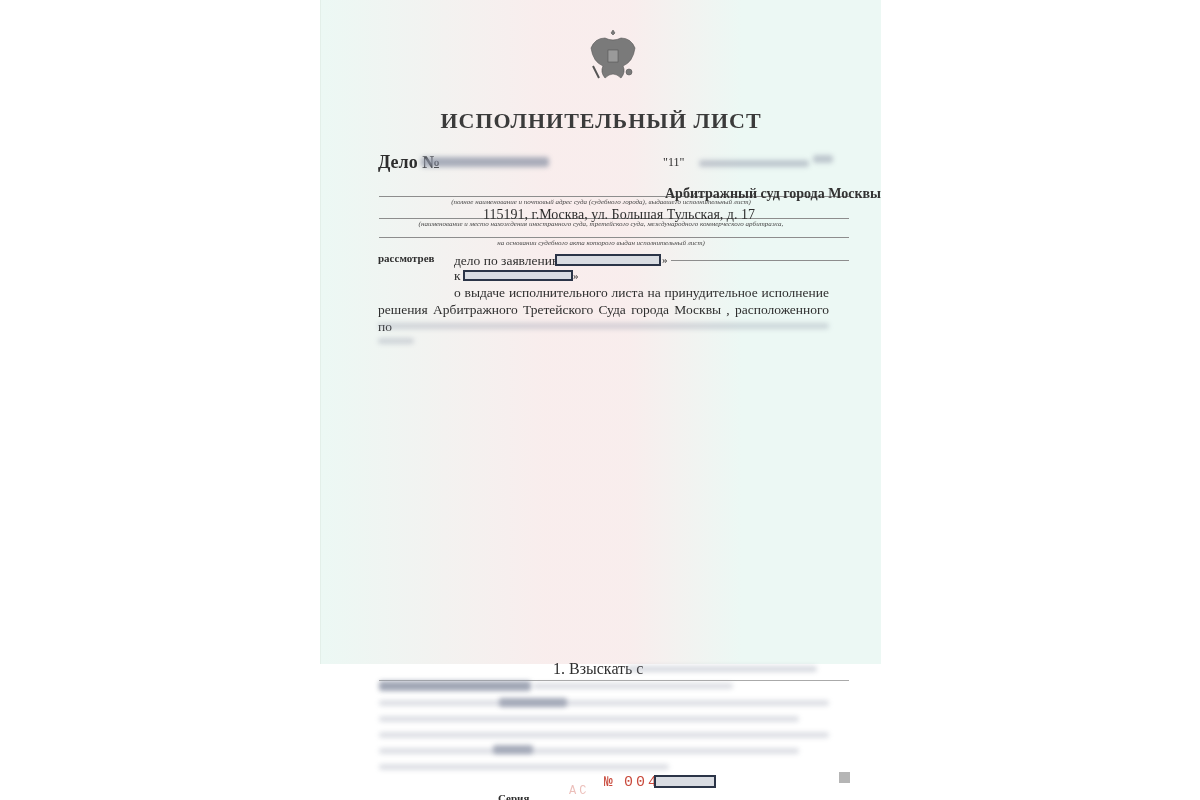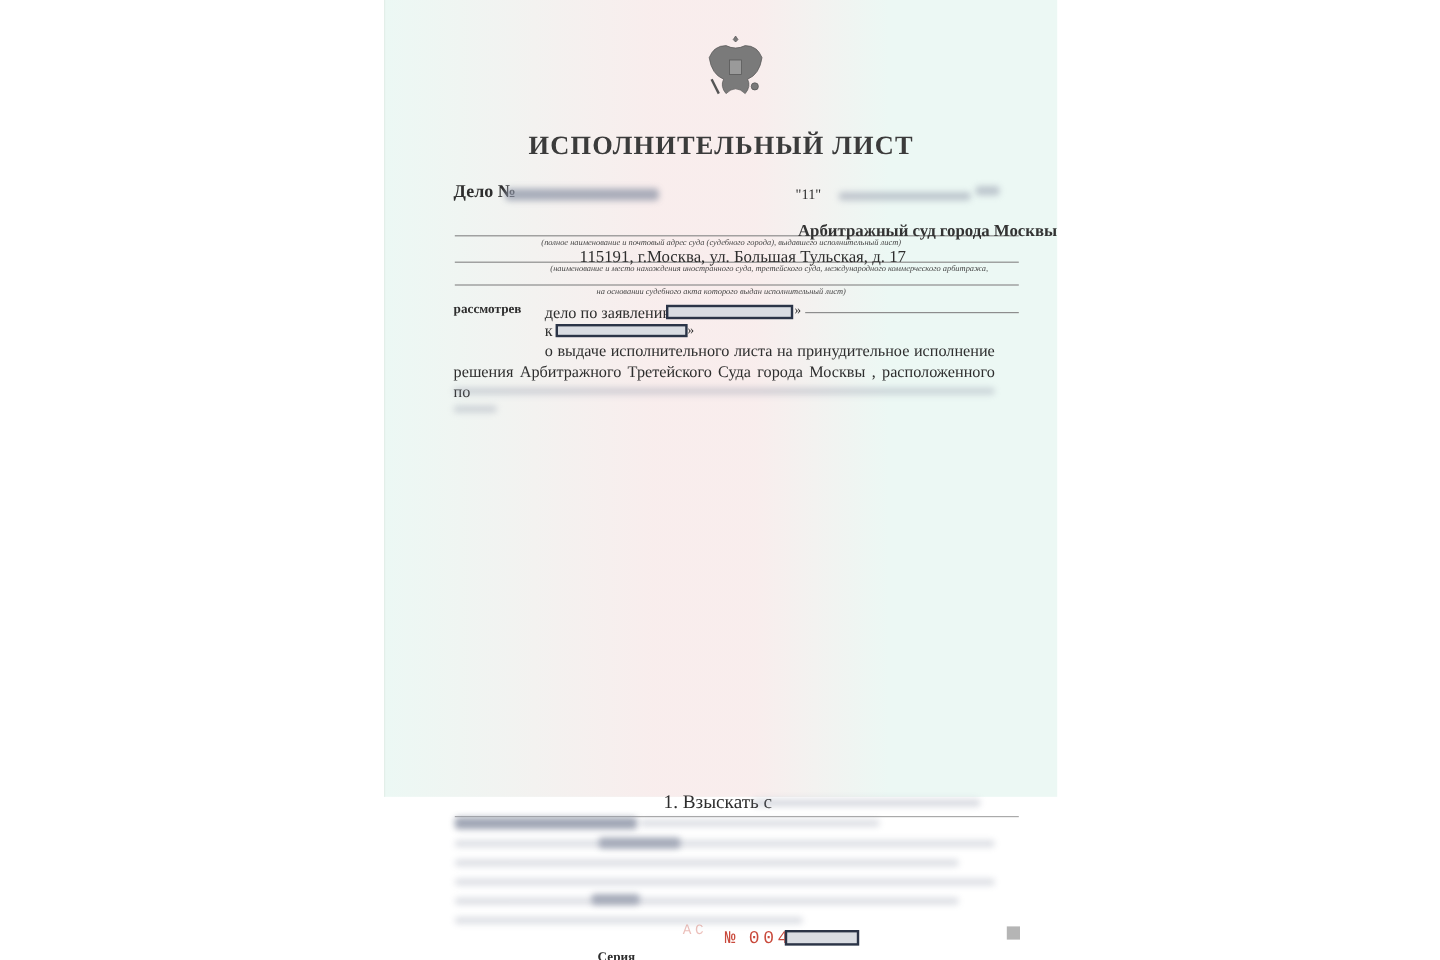--- a/index.html
+++ b/index.html
@@ -13,21 +13,21 @@
       linear-gradient(90deg, rgba(236,248,244,0) 0%, rgba(250,236,236,0.9) 40%, rgba(250,236,236,0.9) 55%, rgba(236,248,244,0) 75%),
       #ecf8f4;
     border-left: 1px solid #e3efe9;
   }
   .abs { position: absolute; }
   .emblem { left: 262px; top: 26px; width: 60px; height: 60px; }
   .title {
     left: 0; width: 560px; top: 108px; text-align: center; font-weight: bold;
     font-size: 22px; letter-spacing: 1px; color: #3b3b3b;
   }
-  .case-label { left: 57px; top: 152px; font-size: 15px; font-weight: bold; }
+  .case-label { left: 57px; top: 152px; font-size: 18px; font-weight: bold; }
   .blur { filter: blur(2.5px); background: #8f96a8; border-radius: 3px; opacity: .75; }
   .redact {
     background: #d9dce2; border: 2px solid #2b3447; box-sizing: border-box;
   }
   .line { height: 0; border-top: 1px solid #8d8d8d; }
   .caption { font-style: italic; font-size: 7px; color: #444; white-space: nowrap; text-align: center; }
   .court { font-weight: bold; font-size: 14px; color: #333; }
   .addr { font-size: 14px; }
   .body-text { font-size: 13.5px; line-height: 17px; }
   .just { text-align: justify; text-align-last: justify; }
@@ -55,21 +55,21 @@
   <div class="abs" style="left:342px;top:155px;font-size:12px;">"11"</div>
   <div class="abs blur" style="left:378px;top:160px;width:110px;height:7px;opacity:.5"></div>
   <div class="abs blur" style="left:492px;top:155px;width:20px;height:8px;opacity:.5"></div>
 
   <div class="abs line" style="left:58px;top:196px;width:470px;"></div>
   <div class="abs court" style="left:0;width:560px;text-align:right;top:186px;">Арбитражный суд города Москвы</div>
   <div class="abs caption" style="left:0;width:560px;top:198px;">(полное наименование и почтовый адрес суда (судебного города), выдавшего исполнительный лист)</div>
 
   <div class="abs line" style="left:58px;top:218px;width:470px;"></div>
   <div class="abs addr" style="left:162px;top:207px;">115191, г.Москва, ул. Большая Тульская, д. 17</div>
-  <div class="abs caption" style="left:0;width:560px;top:220px;padding-left:40px;">(наименование и место нахождения иностранного суда, третейского суда, международного коммерческого арбитража,</div>
+  <div class="abs caption" style="left:0;width:560px;top:220px;">(наименование и место нахождения иностранного суда, третейского суда, международного коммерческого арбитража,</div>
 
   <div class="abs line" style="left:58px;top:237px;width:470px;"></div>
   <div class="abs caption" style="left:0;width:560px;top:239px;">на основании судебного акта которого выдан исполнительный лист)</div>
 
   <div class="abs" style="left:57px;top:252px;font-size:11px;font-weight:bold;">рассмотрев</div>
   <div class="abs body-text" style="left:133px;top:252px;">дело по заявлению</div>
   <div class="abs redact" style="left:234px;top:254px;width:106px;height:12px;"></div>
   <div class="abs body-text" style="left:341px;top:251px;font-size:11px;">»</div>
   <div class="abs line" style="left:350px;top:260px;width:178px;"></div>
 
@@ -89,19 +89,19 @@
   <div class="abs blur" style="left:212px;top:683px;width:200px;height:6px;opacity:.3"></div>
   <div class="abs blur" style="left:58px;top:700px;width:450px;height:6px;opacity:.3"></div>
   <div class="abs blur" style="left:178px;top:698px;width:68px;height:9px;opacity:.75"></div>
   <div class="abs blur" style="left:58px;top:716px;width:420px;height:6px;opacity:.3"></div>
   <div class="abs blur" style="left:58px;top:732px;width:450px;height:6px;opacity:.3"></div>
   <div class="abs blur" style="left:58px;top:748px;width:420px;height:6px;opacity:.3"></div>
   <div class="abs blur" style="left:172px;top:745px;width:40px;height:9px;opacity:.75"></div>
   <div class="abs blur" style="left:58px;top:764px;width:290px;height:6px;opacity:.3"></div>
 
   <div class="abs" style="left:177px;top:792px;font-size:11px;font-weight:bold;">Серия</div>
-  <div class="abs serial" style="left:248px;top:768px;opacity:.35;font-size:12px;">АС</div>
+  <div class="abs serial" style="left:248px;top:784px;opacity:.35;font-size:12px;">АС</div>
   <div class="abs serial" style="left:283px;top:774px;">№</div>
   <div class="abs serial" style="left:303px;top:774px;">004</div>
   <div class="abs redact" style="left:333px;top:775px;width:62px;height:13px;"></div>
 
   <div class="abs" style="left:518px;top:772px;width:11px;height:11px;background:#b5b5b5;"></div>
 </div>
 
 </body></html>

